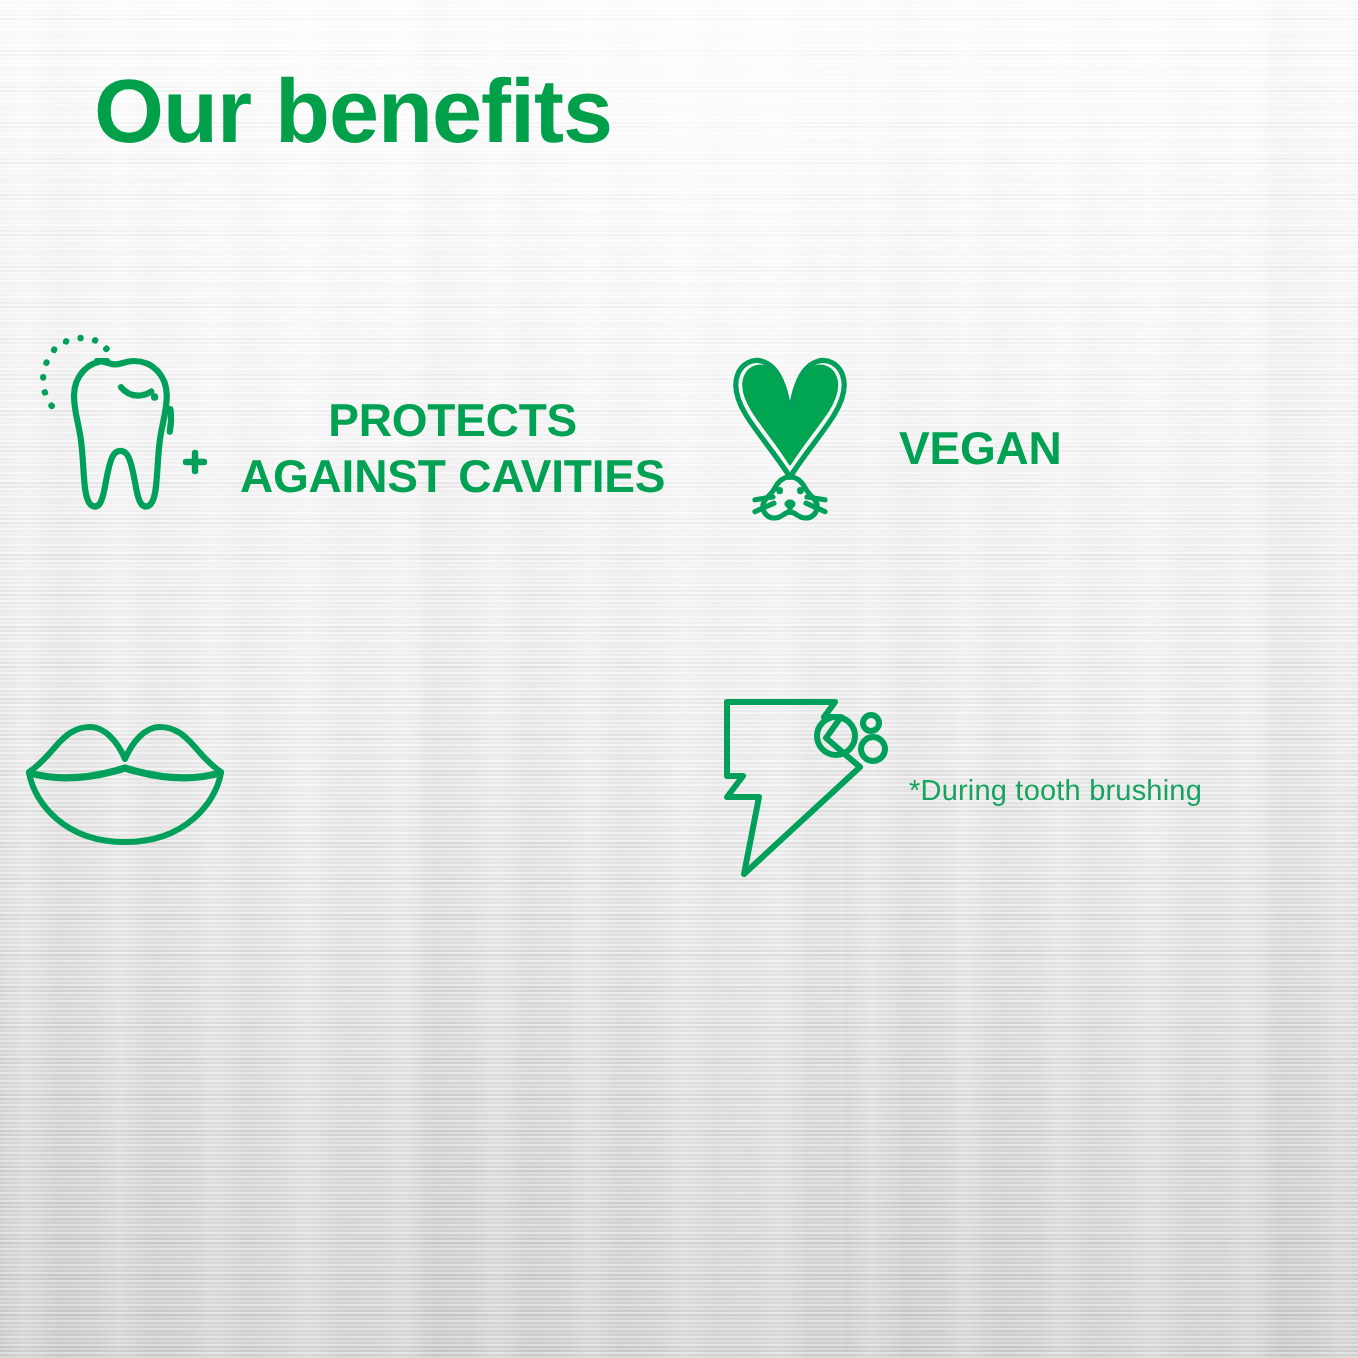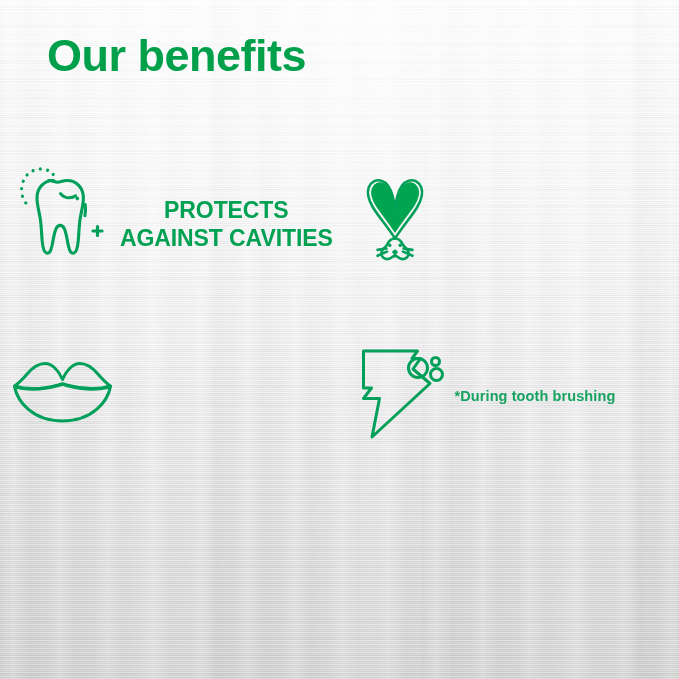--- a/index.html
+++ b/index.html
@@ -136,21 +136,21 @@
     line-height: 1.22;
     letter-spacing: -0.1px;
     text-transform: uppercase;
     white-space: pre-line;
   }
   .benefit-note {
     margin-top: 6px;
     text-align: left;
     color: #18a260;
     font-size: 14.5px;
-    font-weight: 700;
+    font-weight: 400;
     letter-spacing: 0.1px;
   }
 </style>
 </head>
 <body>
 
 <div id="poster">
   <div id="brush-texture"></div>
   <div id="brush-streaks"></div>
   <div id="vignette"></div>
@@ -214,20 +214,21 @@
 
               <path d="M55 93.8v2.3"></path>
 
               <path d="M46.5 88.5l-9 1.4"></path>
               <path d="M47 91.6l-9.5 4.2"></path>
 
               <path d="M63.5 88.5l9 1.4"></path>
               <path d="M63 91.6l9.5 4.2"></path>
             </svg>
           </div>
+          <div class="benefit-label">VEGAN</div>
         </div>
       </div>
 
       <div class="row row-2">
 
         <div class="cell">
           <div class="icon-wrap lips">
             <svg width="125" height="100" viewBox="0 0 125 100" fill="none" stroke="#00a05a" stroke-width="3" stroke-linecap="round" stroke-linejoin="round" aria-hidden="true">
 
               <path d="M62.5 36.5c4-9.3 10.5-16 17.4-16 7.5 0 12.5 4 18 10.5 4 4.7 8.5 9.3 12.6 12-6 1.9-12.4 2.6-18.6 2.6-10.2 0-18.4-1.8-24.3-3.4-2-.5-3.6-1-5.1-1.5-1.5.5-3.1 1-5.1 1.5-5.9 1.6-14.1 3.4-24.3 3.4-6.2 0-12.6-.7-18.6-2.6 4.1-2.7 8.6-7.3 12.6-12 5.5-6.5 10.5-10.5 18-10.5 6.9 0 13.4 6.7 17.4 16z"></path>

